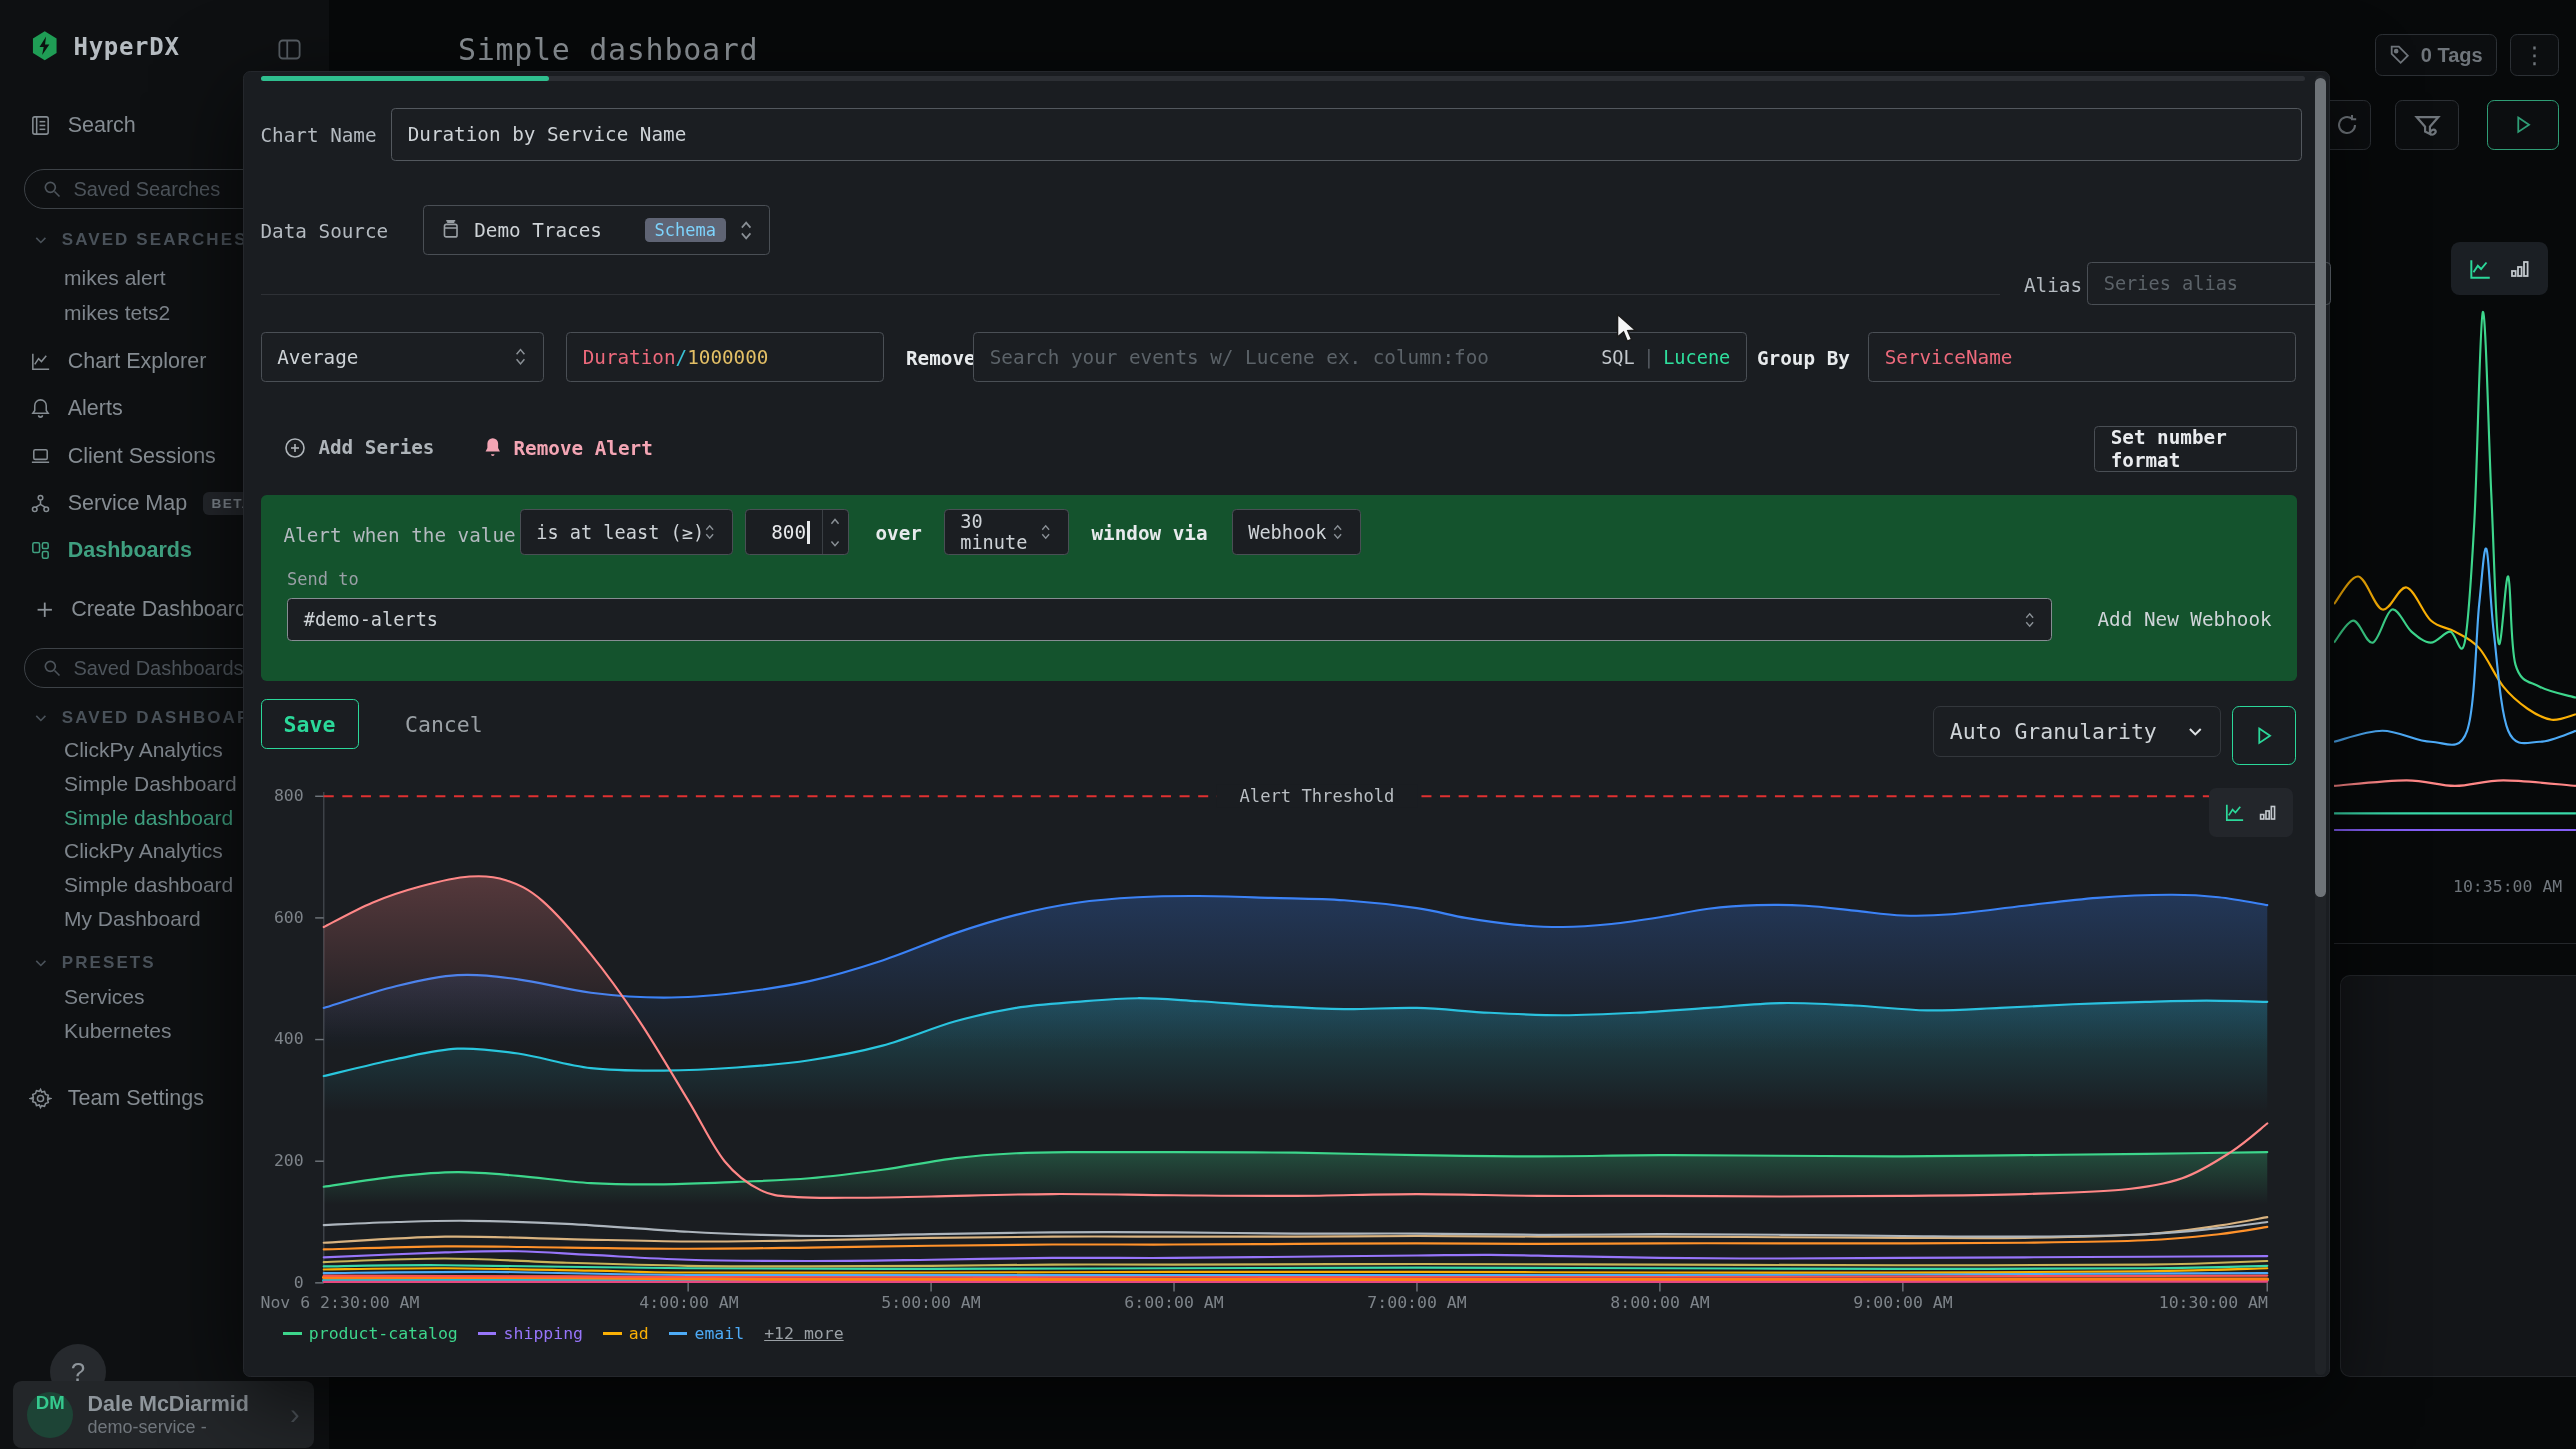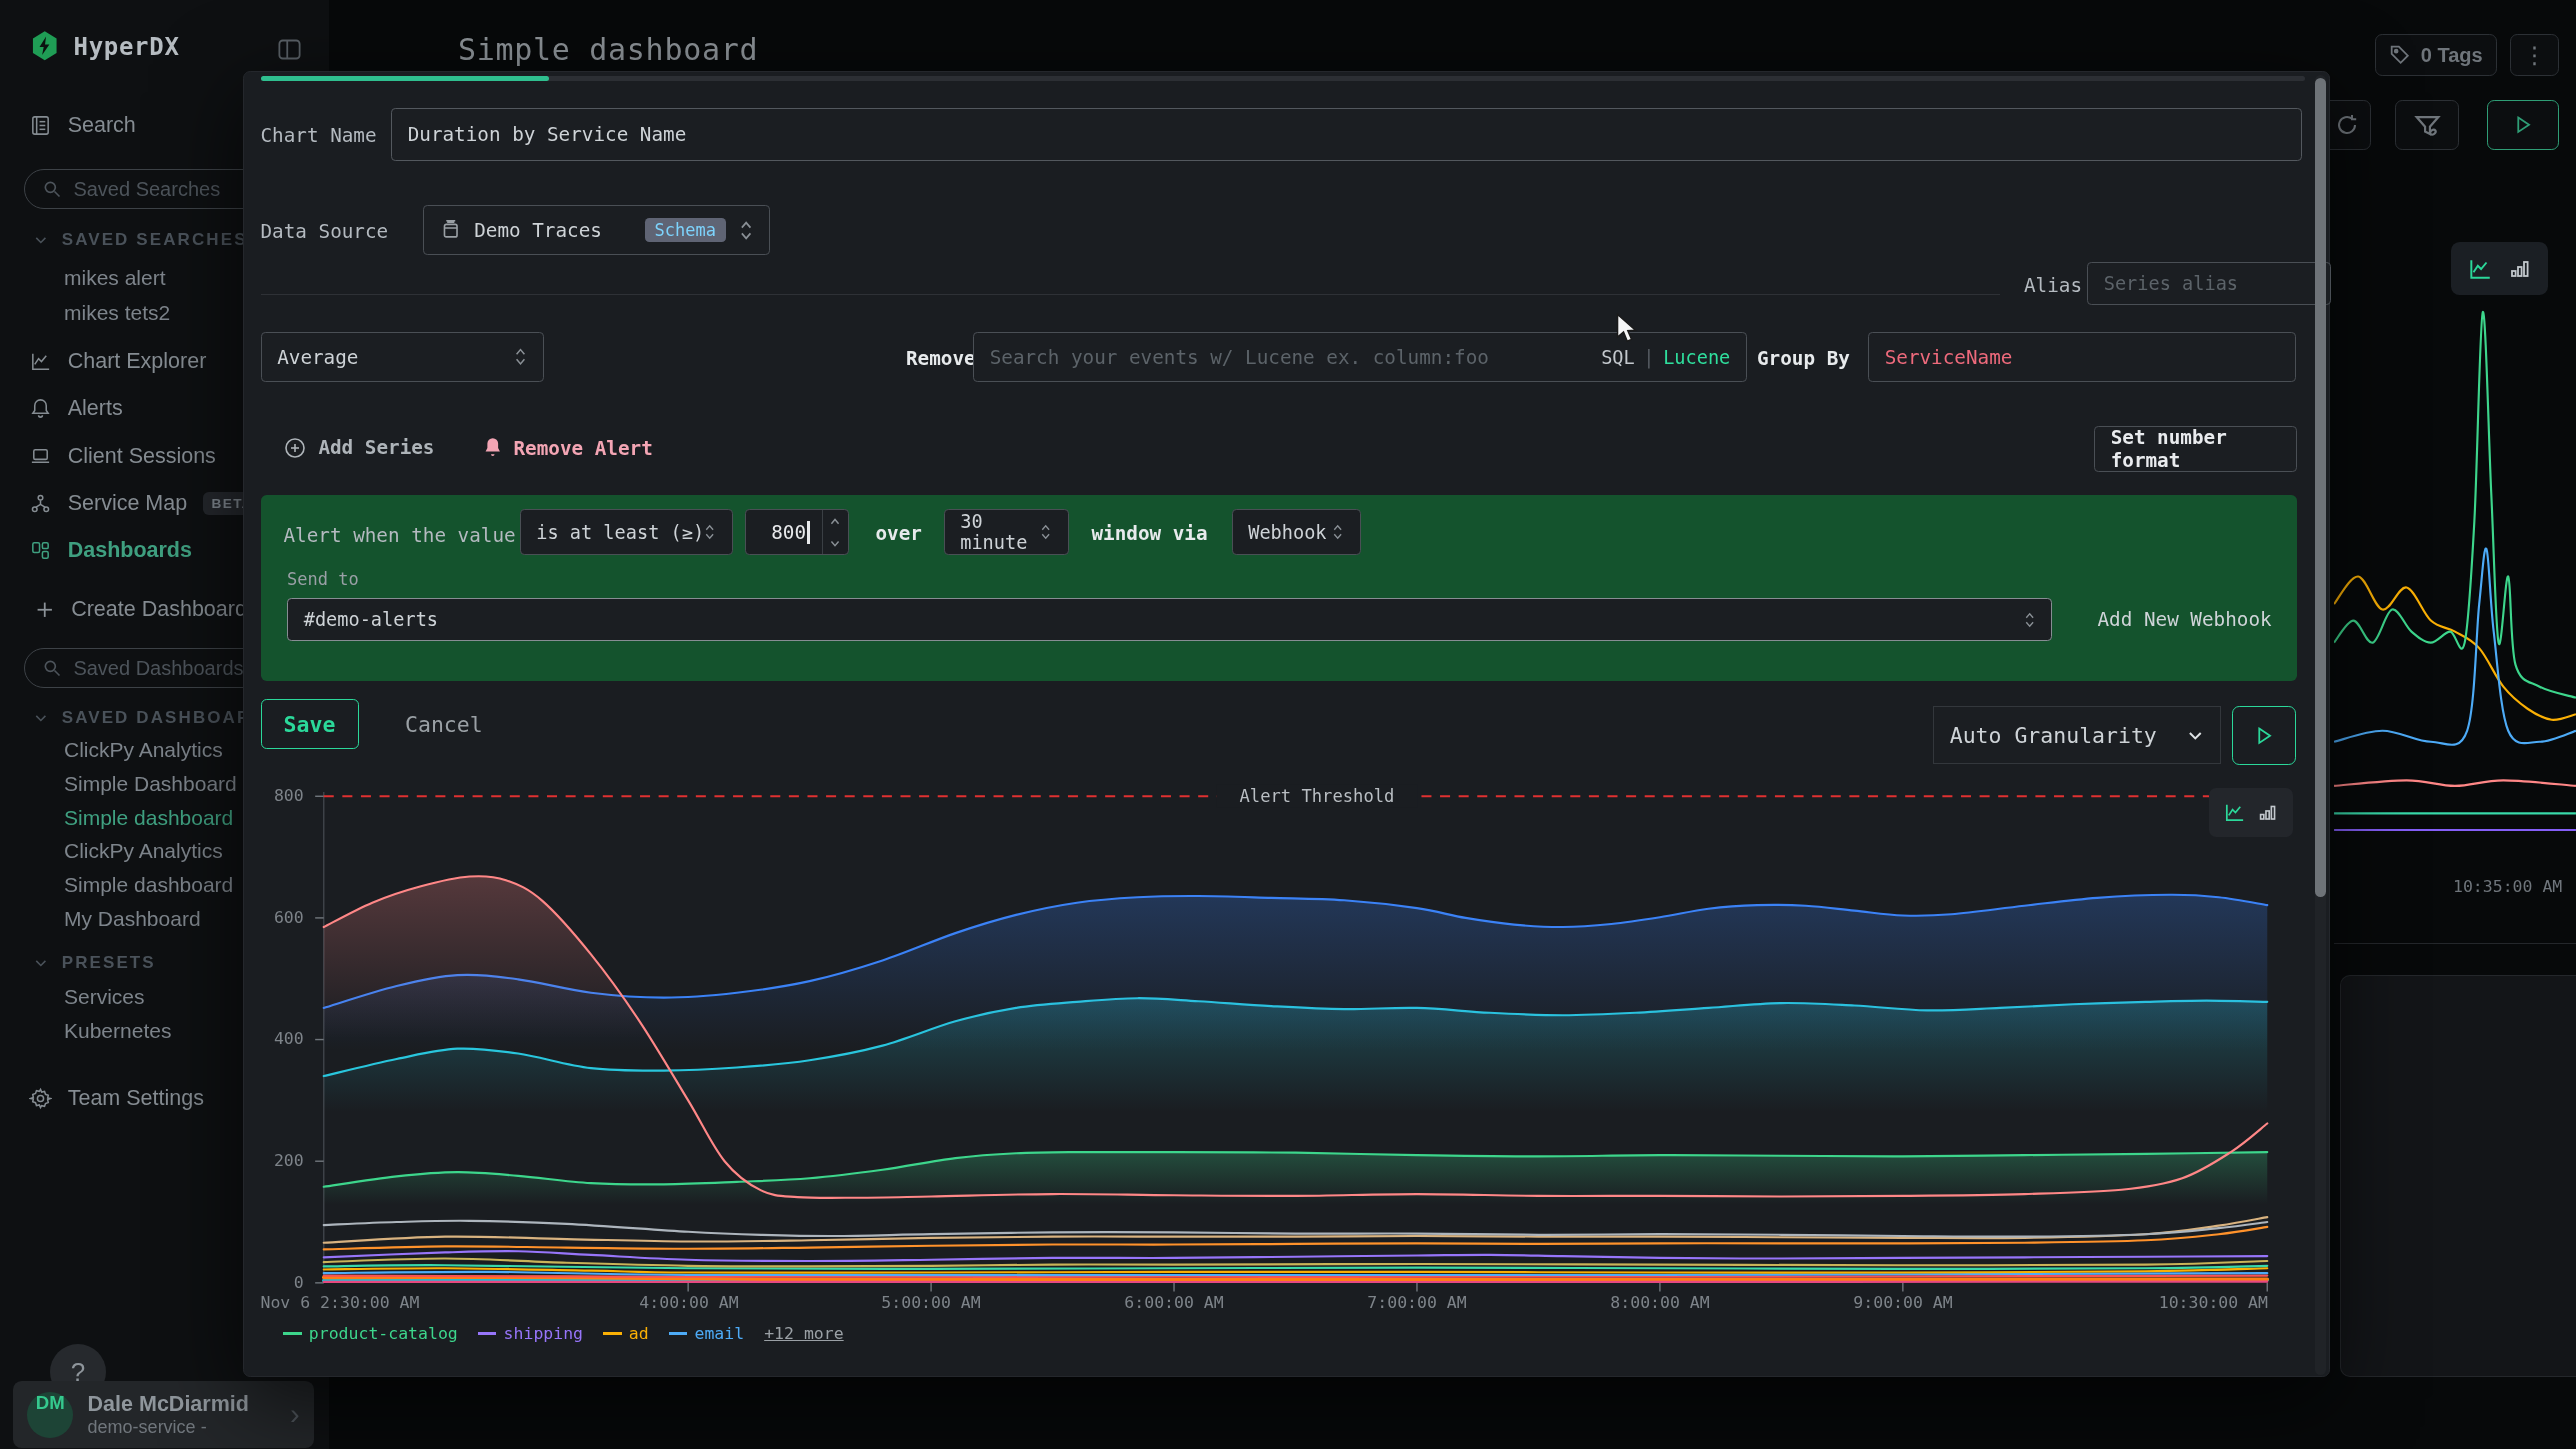--- a/index.html
+++ b/index.html
@@ -297,20 +297,25 @@
     <span class="ph">Series alias</span>
   </div>
 
   <div class="m inp" style="left:16.5px;top:260px;width:283px;height:50px">
     <span>Average</span>
     <svg class="chevpair" width="13" height="21.5" viewBox="0 0 20 32" fill="none" stroke="#8a9096" stroke-width="2.4">
         <polyline points="4,12 10,5 16,12"></polyline>
         <polyline points="4,20 10,27 16,20"></polyline>
       </svg>
   </div>
+  <div class="m inp" style="left:322px;top:260px;width:318px;height:50px">
+    <span style="color:#ee6a7c">Duration</span>
+      <span style="color:#39c3d6">/</span>
+      <span style="color:#e3bf66">1000000</span>
+  </div>
   <div class="m label b" style="left:662px;top:275px">Remove</div>
   <div class="m inp" style="left:729px;top:260px;width:774px;height:50px">
     <span class="ph">Search your events w/ Lucene ex. column:foo</span>
     <span class="chevpair" style="display:flex;gap:8.6px;font-size:18.6px">
       <span style="color:#c3c8cd">SQL</span>
       <span style="color:#555b61">|</span>
       <span style="color:#2fdf9d">Lucene</span>
     </span>
   </div>
   <div class="m label b" style="left:1513px;top:275px">Group By</div>
@@ -382,21 +387,21 @@
           <polyline points="4,20 10,27 16,20"></polyline>
         </svg>
     </div>
     <div class="m mono" style="left:1837px;top:113px;font-size:19.3px;color:#cfd4d8">Add New Webhook</div>
   </div>
 
   <div class="m btn-green mono" style="left:16.5px;top:627px;width:98px;height:50px;font-size:21.5px">
       <span>Save</span>
     </div>
   <div class="m mono" style="left:161px;top:640px;font-size:21.5px;color:#9aa0a5">Cancel</div>
-  <div class="m inp" style="left:1689px;top:634px;width:288px;height:58px;border-color:#33373c;border-radius:0;font-size:21.5px;gap:11px">
+  <div class="m inp" style="left:1689px;top:634px;width:288px;height:51px;border-color:#33373c;border-radius:7px;font-size:21.5px;gap:11px">
     <span>Auto Granularity</span>
     <svg class="chevpair" width="18.6" height="18.6" viewBox="0 0 24 24" fill="none" stroke="#dfe3e6" stroke-width="2.6">
         <polyline points="5,9 12,16 19,9"></polyline>
       </svg>
   </div>
   <div class="m btn-green" style="left:1988px;top:634px;width:64px;height:59px;border-radius:7.2px">
     <svg width="21.5" height="21.5" viewBox="0 0 24 24" fill="none" stroke="#2bd89a" stroke-width="2">
         <polygon points="7,4 19,12 7,20"></polygon>
       </svg>
   </div>

